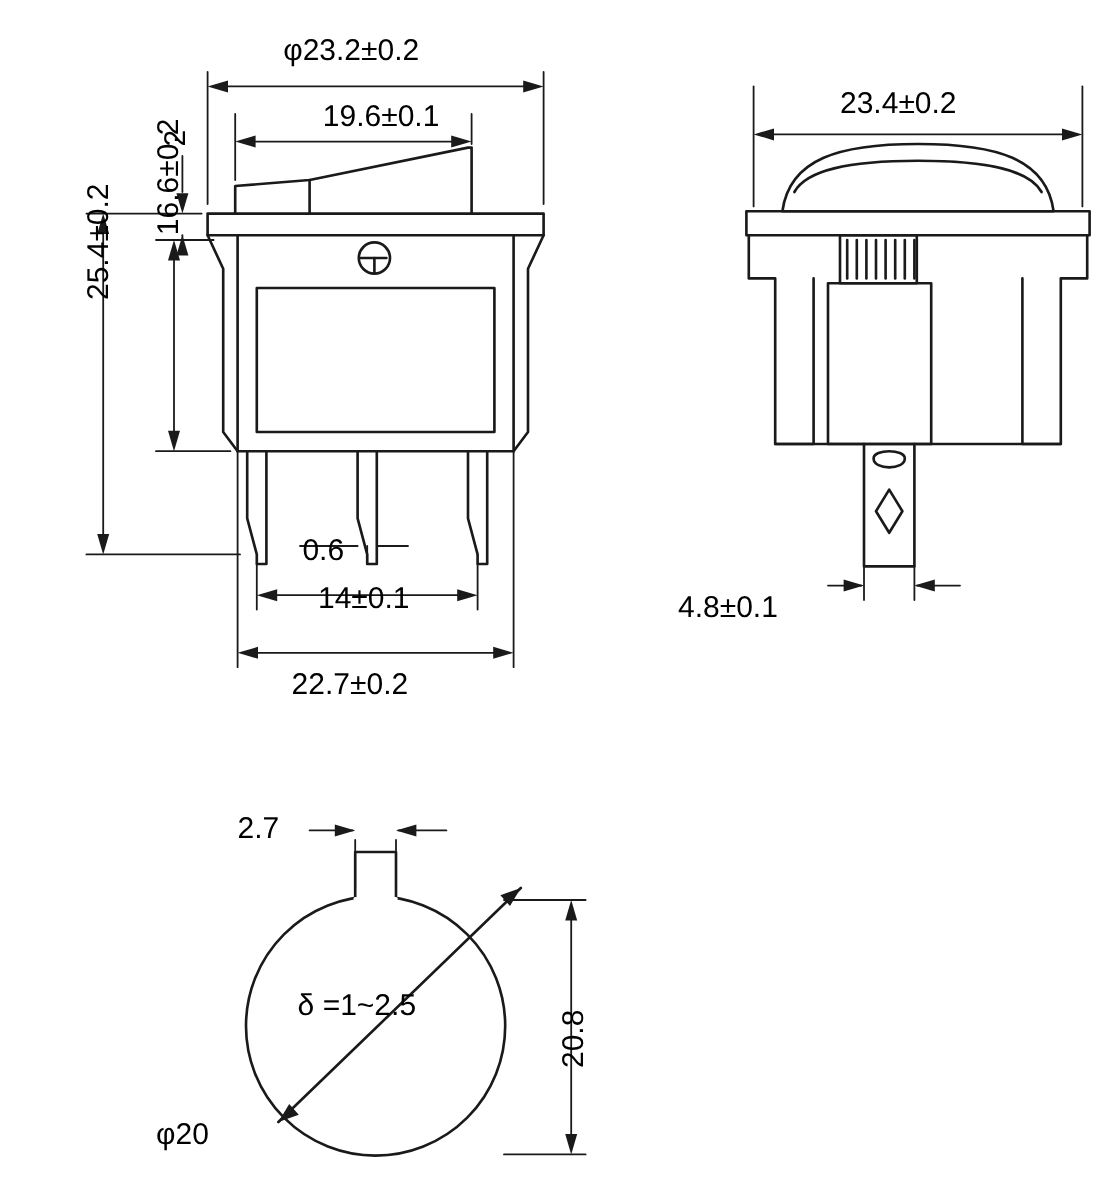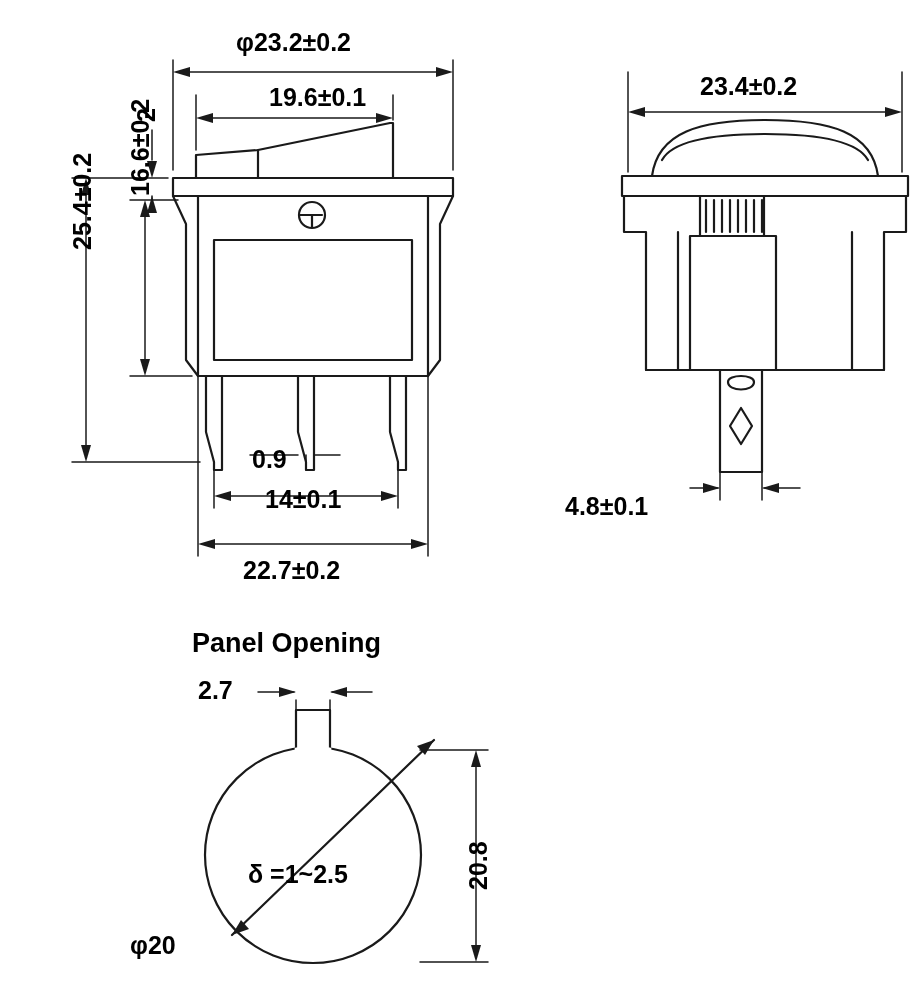--- a/index.html
+++ b/index.html
@@ -12,21 +12,20 @@
     height: 1000px;
     font-family: "Liberation Sans", sans-serif;
     color: #000000;
     overflow: hidden;
   }
   #sheet {
     position: relative;
     width: 923px;
     height: 1000px;
     background: #ffffff;
-    font-weight: bold;
   }
   svg.drawing {
     position: absolute;
     left: 0;
     top: 0;
     width: 923px;
     height: 1000px;
   }
   .lbl {
     position: absolute;
@@ -193,26 +192,25 @@
       </g>
 
     </g>
   </svg>
 
   <div class="lbl" style="left:236px; top:30px;">φ23.2±0.2</div>
   <div class="lbl" style="left:269px; top:85px;text-align:right;">19.6±0.1</div>
   <div class="lbl rot90" style="left:134px; top:122px;">2</div>
   <div class="lbl rot90" style="left:128px; top:196px;">16.6±0.2</div>
   <div class="lbl rot90" style="left:70px; top:250px;">25.4±0.2</div>
-  <div class="lbl" style="left:252px; top:447px;">0.9</div>
+  <div class="lbl" style="left:252px; top:447px;">0.6</div>
   <div class="lbl" style="left:253px; top:487px;margin-left:12px;">14±0.1</div>
   <div class="lbl" style="left:243px; top:530px;margin-top:28px;">22.7±0.2</div>
 
   <div class="lbl" style="left:700px; top:74px;">23.4±0.2</div>
   <div class="lbl" style="left:565px; top:462px;margin-top:32px;">4.8±0.1</div>
 
-  <div class="lbl title" style="left:192px; top:630px;">Panel Opening</div>
   <div class="lbl" style="left:198px; top:678px;">2.7</div>
   <div class="lbl rot90" style="left:466px; top:890px;">20.8</div>
-  <div class="lbl" style="left:248px; top:826px;margin-top:36px;">δ =1~2.5</div>
+  <div class="lbl" style="left:248px; top:826px;">δ =1~2.5</div>
   <div class="lbl" style="left:130px; top:933px;">φ20</div>
 
 </div>
 
 </body></html>

